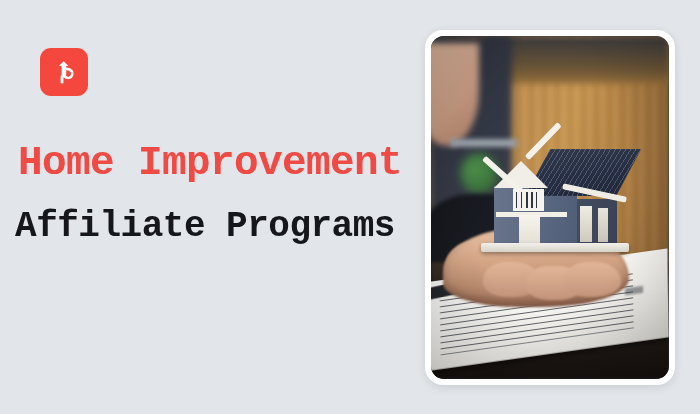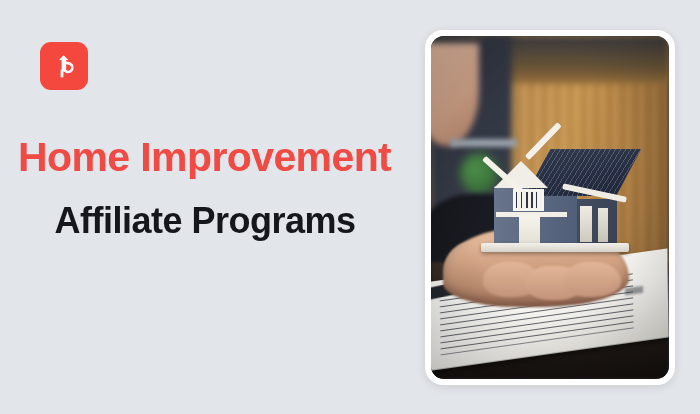--- a/index.html
+++ b/index.html
@@ -19,23 +19,24 @@
   .banner {
     position: absolute;
     inset: 0;
     background: #e2e5e9;
   }
 
   
   .content-left {
     position: absolute;
     left: 0;
-    top: 0;
+    top: 6px;
     width: 420px;
     height: 360px;
+    font-family: Liberation Mono, monospace;
   }
 
   .brand-logo {
     position: absolute;
     left: 40px;
     top: 42px;
     width: 48px;
     height: 48px;
     background: #f4473d;
     border-radius: 11px;

